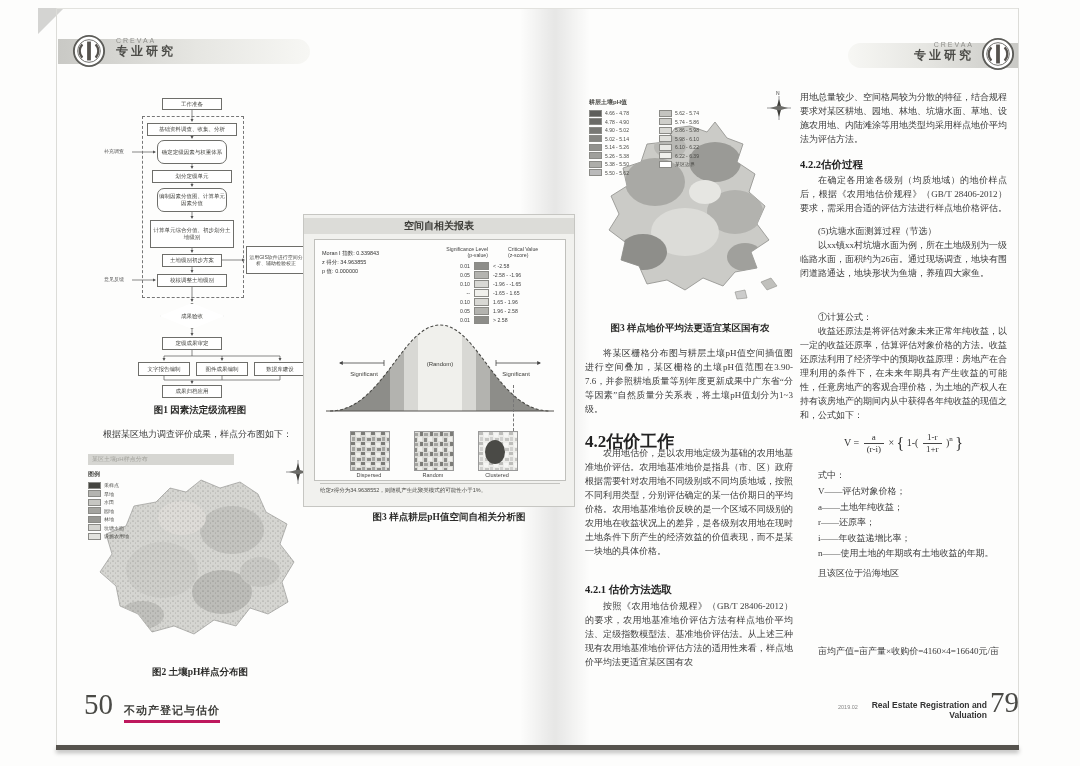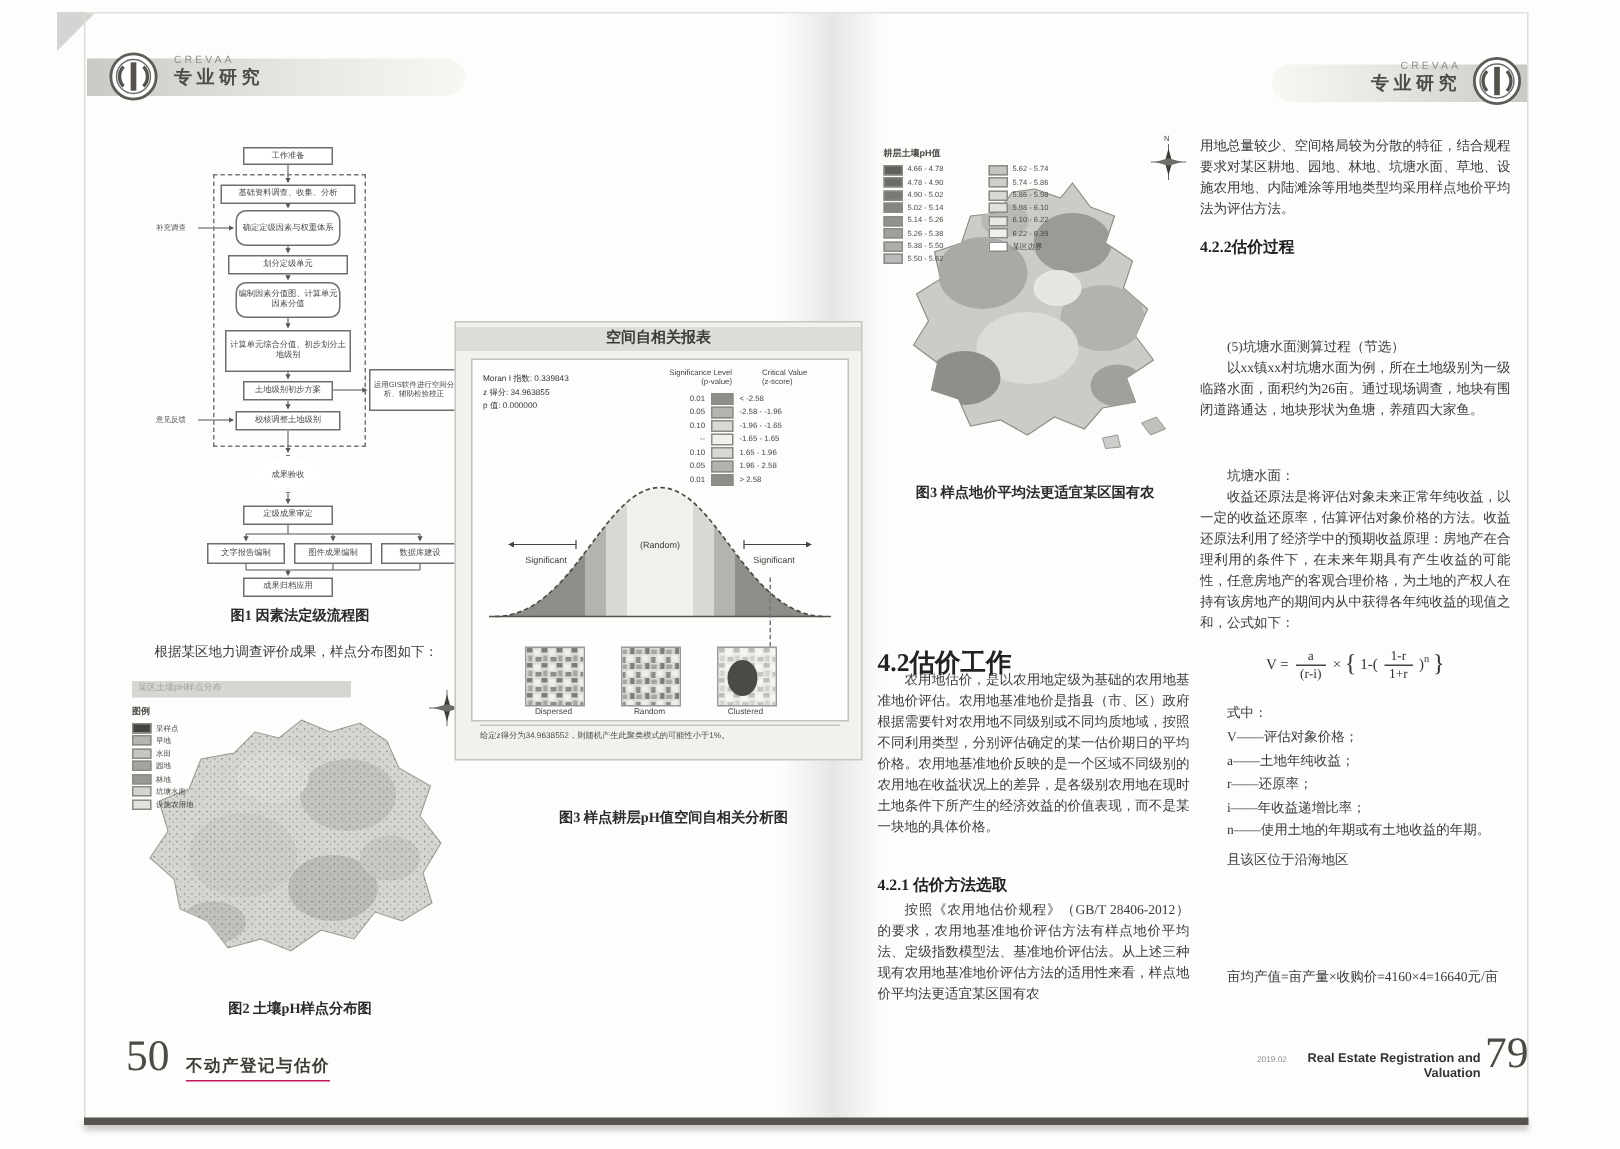--- a/index.html
+++ b/index.html
@@ -71,21 +71,21 @@
   
   .formula{font-size:10px;color:#333;text-align:center;}
   .frac{display:inline-block;vertical-align:middle;text-align:center;margin:0 2px;}
   .frac .n{display:block;border-bottom:1px solid #444;padding:0 3px;font-size:9px;line-height:11px;}
   .frac .d{display:block;padding:0 3px;font-size:9px;line-height:11px;}
   .big{font-size:16px;vertical-align:middle;}
   sup{font-size:7px;}
   .defs{list-style:none;margin:0;padding:0;font-size:9px;line-height:15.5px;}
   
   .pageno{font-size:29px;color:#4a4a46;font-family:"Liberation Serif","DejaVu Serif",serif;}
-  .jcn{font-size:11px;font-weight:bold;color:#3c3c38;border-bottom:1px solid #be185d;padding-bottom:2px;letter-spacing:1px;}
+  .jcn{font-size:11px;font-weight:bold;color:#3c3c38;border-bottom:3px solid #be185d;padding-bottom:2px;letter-spacing:1px;}
   .jen{font-family:"Liberation Sans","DejaVu Sans",sans-serif;font-size:8.5px;font-weight:bold;color:#333;}
   .issue{font-family:"Liberation Sans","DejaVu Sans",sans-serif;font-size:5.5px;color:#888;}
 </style>
 </head>
 <body>
 
 <div id="page">
 
   <div class="abs corner"></div>
   <div class="abs edge-top"></div>
@@ -361,21 +361,21 @@
       <rect width="38" height="38" fill="url(#pm)" opacity="0.5"></rect>
       <ellipse cx="16" cy="20" rx="10" ry="12" fill="#4a4a46"></ellipse>
     </svg>
     <span class="plbl" style="left:46px;">Dispersed</span>
     <span class="plbl" style="left:110px;">Random</span>
     <span class="plbl" style="left:174px;">Clustered</span>
     <div class="rsep"></div>
     <div class="rfoot">给定z得分为34.9638552，则随机产生此聚类模式的可能性小于1%。</div>
   </div>
 
-  <div class="abs cap" style="left:330px;top:511px;width:238px;margin-top:28px;">图3 样点耕层pH值空间自相关分析图</div>
+  <div class="abs cap" style="left:330px;top:511px;width:238px;">图3 样点耕层pH值空间自相关分析图</div>
 
   <span class="abs pageno" style="left:84px;top:688px;">50</span>
   <span class="abs jcn" style="left:124px;top:703px;">不动产登记与估价</span>
 
   <div class="abs" style="left:585px;top:92px;width:210px;height:224px;">
     <svg class="abs" style="left:0;top:0;" width="210" height="224" viewBox="0 0 210 224">
       <defs>
           <clipPath id="blob3clip">
             <path d="M105,34 L122,40 L130,30 L142,46 L158,52 L152,70 L170,82 L164,100 L180,114 L172,132 L184,148 L166,160 L172,176 L150,180 L138,194 L118,186 L100,198 L82,188 L62,192 L54,174 L36,168 L40,150 L24,138 L34,122 L26,104 L42,94 L38,76 L56,70 L62,52 L80,50 L90,36 Z"></path>
           </clipPath>
@@ -483,30 +483,32 @@
     <span class="abs" style="left:191px;top:-2px;font-size:5px;color:#444;font-family:'Liberation Sans','DejaVu Sans',sans-serif;">N</span>
     <svg class="abs" style="left:182px;top:4px;" width="24" height="24" viewBox="0 0 24 24">
       <line x1="12" y1="0" x2="12" y2="24" stroke="#555" stroke-width="0.6"></line>
       <line x1="0" y1="12" x2="24" y2="12" stroke="#555" stroke-width="0.6"></line>
       <path d="M12,3 L14.5,12 L12,21 L9.5,12 Z" fill="#3c3c38"></path>
       <path d="M3,12 L12,9.5 L21,12 L12,14.5 Z" fill="#6c6c68"></path>
     </svg>
   </div>
   <div class="abs cap" style="left:580px;top:322px;width:220px;">图3 样点地价平均法更适宜某区国有农</div>
 
+  <div class="abs body-txt ind" style="left:585px;top:346px;width:208px;">将某区栅格分布图与耕层土壤pH值空间插值图进行空间叠加，某区栅格的土壤pH值范围在3.90-7.6，并参照耕地质量等别年度更新成果中广东省“分等因素”自然质量分关系表，将土壤pH值划分为1~3级。</div>
   <div class="abs h-num" style="left:585px;top:430px;">4.2估价工作</div>
   <div class="abs body-txt ind" style="left:585px;top:446px;width:208px;">农用地估价，是以农用地定级为基础的农用地基准地价评估。农用地基准地价是指县（市、区）政府根据需要针对农用地不同级别或不同均质地域，按照不同利用类型，分别评估确定的某一估价期日的平均价格。农用地基准地价反映的是一个区域不同级别的农用地在收益状况上的差异，是各级别农用地在现时土地条件下所产生的经济效益的价值表现，而不是某一块地的具体价格。</div>
   <div class="abs h-num" style="left:585px;top:583px;font-size:10.5px;">4.2.1 估价方法选取</div>
   <div class="abs body-txt ind" style="left:585px;top:599px;width:208px;">按照《农用地估价规程》（GB/T 28406-2012）的要求，农用地基准地价评估方法有样点地价平均法、定级指数模型法、基准地价评估法。从上述三种现有农用地基准地价评估方法的适用性来看，样点地价平均法更适宜某区国有农</div>
 
   <div class="abs body-txt" style="left:800px;top:90px;width:207px;">用地总量较少、空间格局较为分散的特征，结合规程要求对某区耕地、园地、林地、坑塘水面、草地、设施农用地、内陆滩涂等用地类型均采用样点地价平均法为评估方法。</div>
   <div class="abs h-num" style="left:800px;top:158px;font-size:10.5px;">4.2.2估价过程</div>
+  <div class="abs body-txt ind" style="left:800px;top:173px;width:207px;">在确定各用途各级别（均质地域）的地价样点后，根据《农用地估价规程》（GB/T 28406-2012）要求，需采用合适的评估方法进行样点地价格评估。</div>
   <div class="abs body-txt ind" style="left:800px;top:224px;width:207px;">(5)坑塘水面测算过程（节选）</div>
   <div class="abs body-txt ind" style="left:800px;top:238px;width:207px;">以xx镇xx村坑塘水面为例，所在土地级别为一级临路水面，面积约为26亩。通过现场调查，地块有围闭道路通达，地块形状为鱼塘，养殖四大家鱼。</div>
-  <div class="abs body-txt ind" style="left:800px;top:310px;width:207px;">坑塘水面：</div>
+  <div class="abs body-txt ind" style="left:800px;top:310px;width:207px;">①计算公式：</div>
   <div class="abs body-txt ind" style="left:800px;top:324px;width:207px;">收益还原法是将评估对象未来正常年纯收益，以一定的收益还原率，估算评估对象价格的方法。收益还原法利用了经济学中的预期收益原理：房地产在合理利用的条件下，在未来年期具有产生收益的可能性，任意房地产的客观合理价格，为土地的产权人在持有该房地产的期间内从中获得各年纯收益的现值之和，公式如下：</div>
 
   <div class="abs formula" style="left:800px;top:432px;width:207px;">
     <span>V =</span>
     <span class="frac">
       <span class="n">a</span><span class="d">(r-i)</span>
     </span>
     <span>×</span>
     <span class="big">{</span>
     <span>1-(</span>

